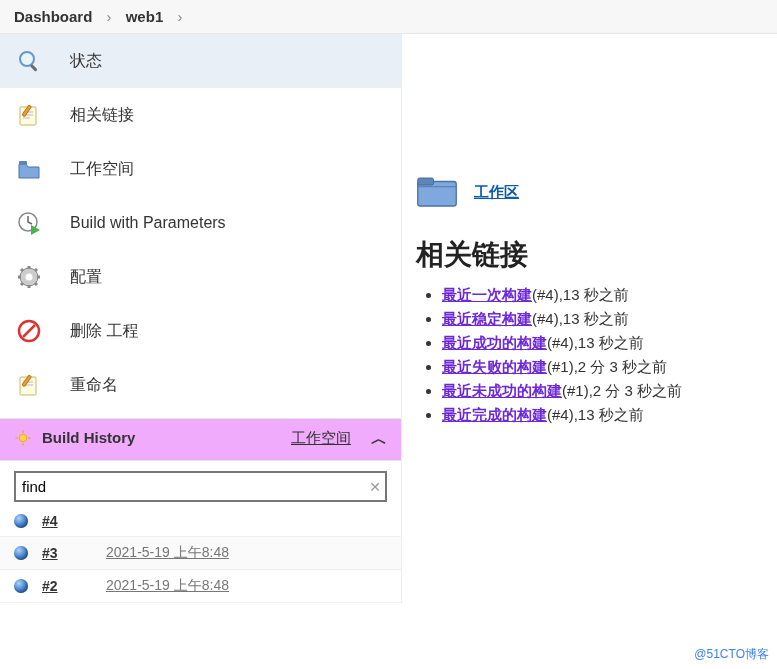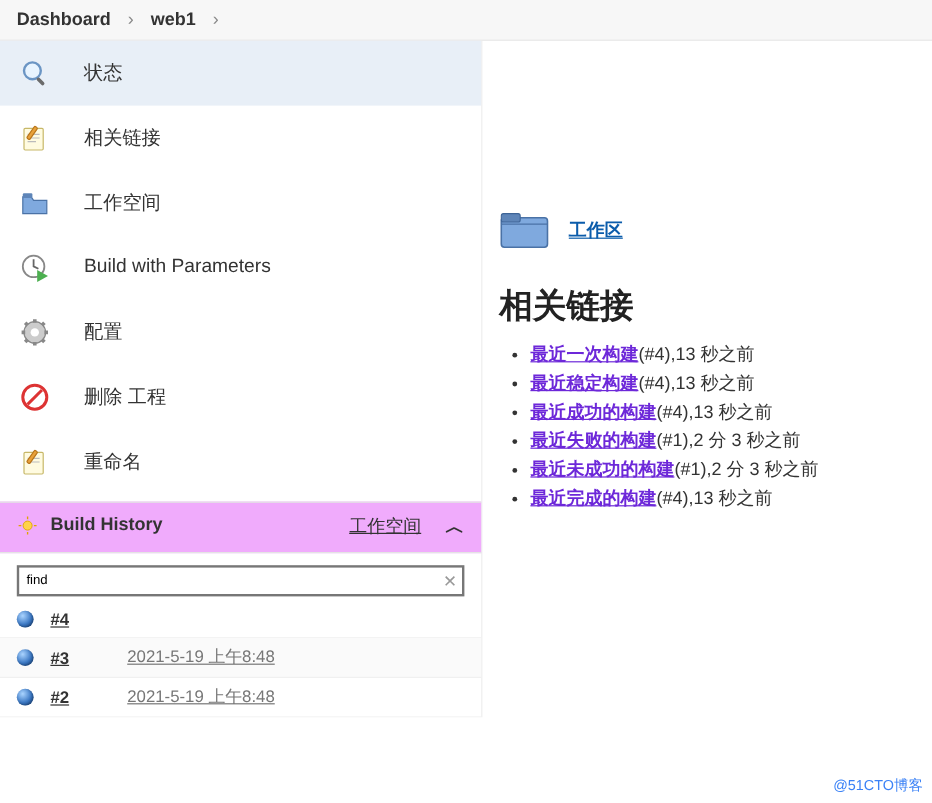--- a/index.html
+++ b/index.html
@@ -11,21 +11,21 @@
   .main { flex:1; padding:0 8px 10px 14px; }
   .nav-item { display:flex; align-items:center; gap:28px; padding:14px 16px; cursor:pointer; font-size:16px; }
   .nav-item.selected { background:#e8eff7; }
   .nav-item .icon { width:26px; height:26px; display:flex; align-items:center; justify-content:center; flex-shrink:0; }
   .bh-header { background:#f0abfc; border-top:1px solid #e4e4e4; border-bottom:1px solid #e4e4e4; padding:10px 14px; display:flex; align-items:flex-start; font-weight:bold; gap:10px; margin-top:6px; }
   .bh-header .spacer { flex:1; }
   .bh-trend { text-decoration:underline; font-weight:normal; font-size:15px; }
   .bh-header .chev { font-size:16px; font-weight:bold; margin-left:10px; }
   .find-row { padding:10px 14px 4px 14px; }
   .find-wrap { position:relative; }
-  .find-wrap input { width:100%; padding:5px 26px 5px 6px; border:2px solid #777; font-size:11px; font-family:inherit; outline:none; }
+  .find-wrap input { width:100%; padding:5px 26px 5px 6px; border:2px solid #777; font-size:15px; font-family:inherit; outline:none; }
   .find-wrap .x { position:absolute; right:6px; top:50%; transform:translateY(-50%); color:#999; font-size:14px; cursor:pointer; }
   .build-row { display:flex; align-items:center; gap:14px; padding:7px 14px; border-bottom:1px solid #f0f0f0; font-size:14px; }
   .build-row:nth-child(even){ background:#fafafa; }
   .build-row .bnum { text-decoration:underline; color:#333; font-weight:bold; width:50px; }
   .build-row .btime { text-decoration:underline; color:#777; }
   .orb { width:14px; height:14px; border-radius:50%; background:radial-gradient(circle at 35% 30%, #aad4ff 0%, #3b78c4 55%, #1a4e94 100%); box-shadow:inset -1px -1px 2px rgba(0,0,0,.3); flex-shrink:0; }
   .main-links { display:flex; gap:14px; margin-top:140px; }
   .main-link { display:flex; align-items:center; gap:16px; }
   .main-link a { color:#0b5cab; font-weight:bold; text-decoration:underline; font-size:15px; }
   .folder-icon { width:42px; height:36px; }

